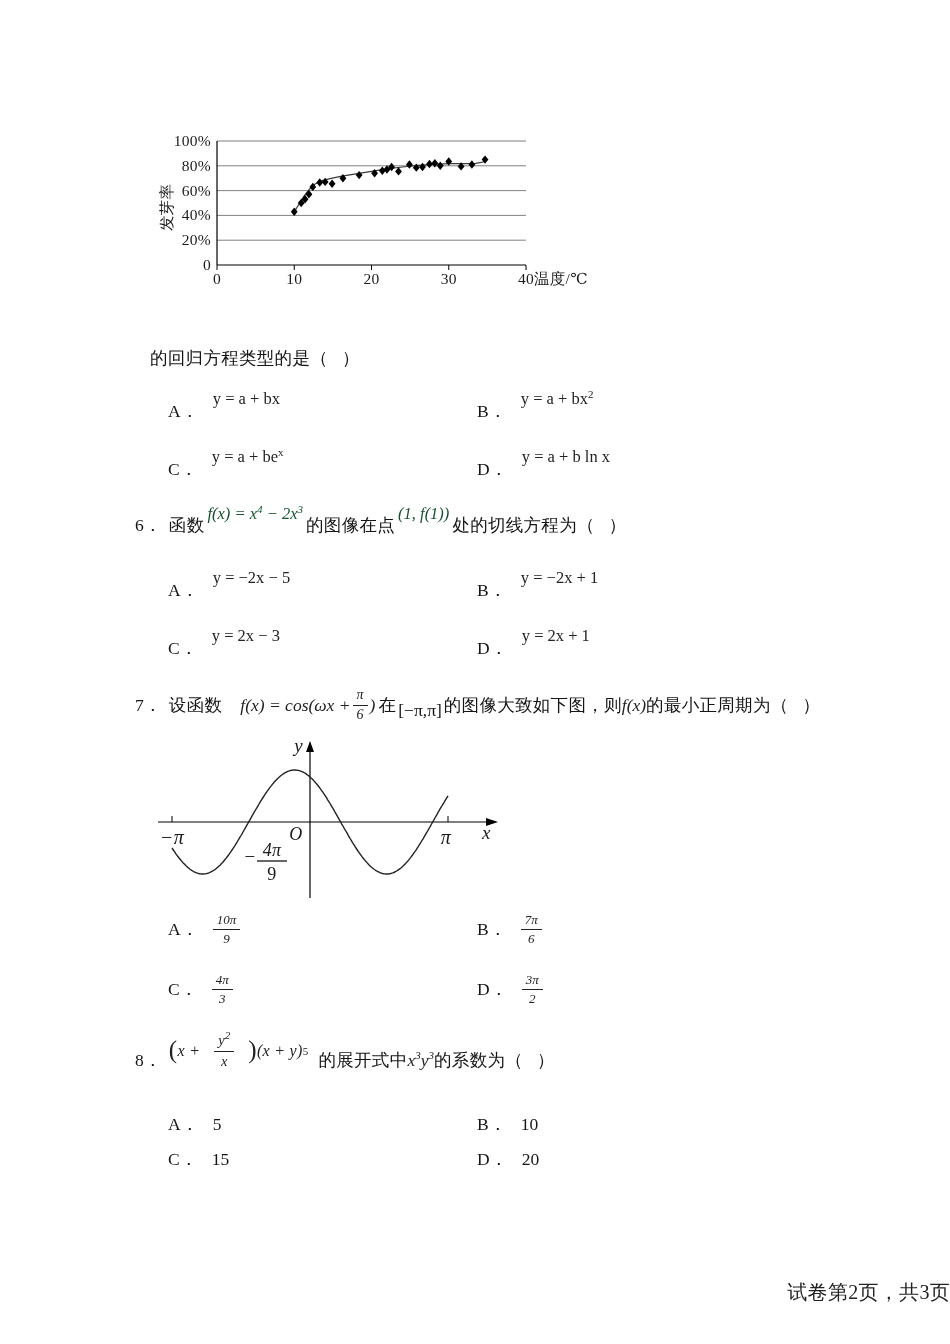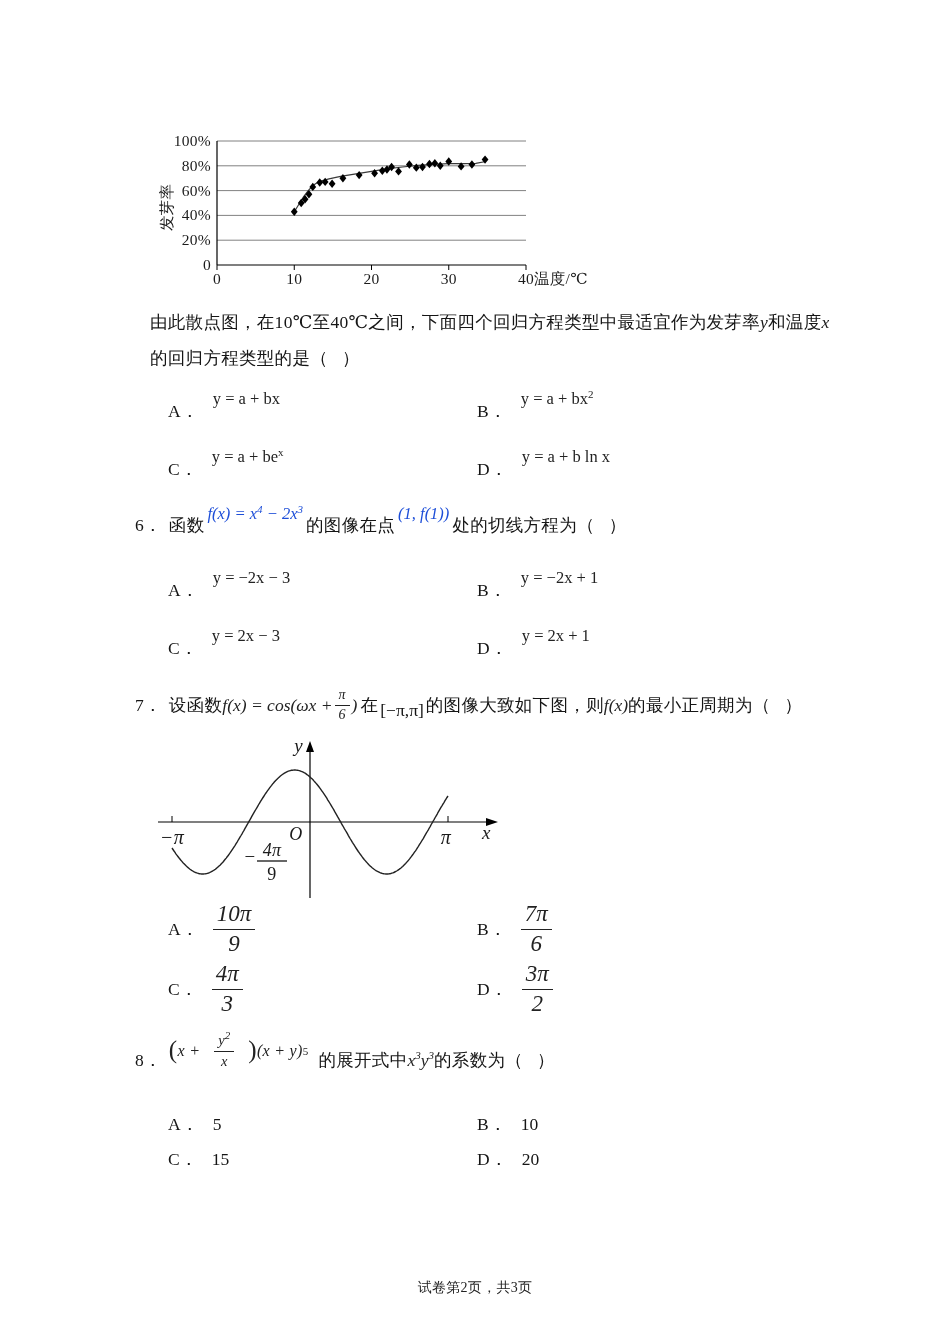--- a/index.html
+++ b/index.html
@@ -6,39 +6,39 @@
   .page{
     position:relative;width:950px;height:1344px;background:#fff;overflow:hidden;
     font-family:"Liberation Serif","DejaVu Serif",serif;color:#151515;
     font-size:17.5px;letter-spacing:0.3px;
   }
   .abs{position:absolute;}
   i{font-style:italic;}
   sup{font-size:11px;line-height:0;}
   .stem{display:flex;align-items:center;white-space:nowrap;height:44px;}
   .qno{margin-right:7px;}
-  .eqr2{position:relative;top:-11px;font-style:italic;font-size:16.5px;color:#1d4ed8;letter-spacing:0;margin:0 3px;}
+  .eqr2{position:relative;top:-11px;font-style:italic;font-size:16.5px;color:#14532d;letter-spacing:0;margin:0 3px;}
   .mathi{font-style:italic;letter-spacing:0;color:#222;}
   .rlow{position:relative;top:5px;letter-spacing:0;margin:0 2px;}
   .frac{display:inline-flex;flex-direction:column;align-items:center;line-height:1.05;vertical-align:middle;font-style:italic;letter-spacing:0;color:#222;}
   .frac .num{padding:0 4px 2px 4px;border-bottom:1.2px solid #222;}
   .frac .den{padding-top:2px;}
   .frac.small{font-size:14px;margin:0 2px;}
-  .frac.opt-frac{font-size:23px;}
+  .frac.opt-frac{font-size:13px;}
   .frac.expr-frac{font-size:14.5px;margin:0 14px;}
   .optrow{position:absolute;left:150px;width:730px;}
   .opt{position:absolute;display:flex;align-items:center;white-space:nowrap;}
   .opt.c1{left:18px;}
   .opt.c2{left:327px;}
   .opt .lab{margin-right:14px;}
   .opt .eq{position:relative;top:-12px;font-size:16.5px;color:#222;letter-spacing:0;}
   .opt .val{letter-spacing:0;}
   .bigp{font-size:25px;font-weight:400;font-style:normal;position:relative;top:-1px;}
   .exprwrap{display:inline-flex;align-items:center;position:relative;top:-9px;margin-right:10px;font-size:16px;color:#222;}
-  .footer{position:absolute;left:0;top:1279px;width:100%;text-align:center;font-size:14px;color:#222;}
+  .footer{position:absolute;left:0;top:1279px;width:100%;text-align:right;font-size:20px;color:#222;}
   .chart text{font-family:"Liberation Serif","DejaVu Serif",serif;fill:#1b1b1b;}
 </style>
 </head>
 <body>
 
 <div class="page">
 
   <div class="abs chart" style="left:150px;top:123px;width:470px;height:178px;"><svg width="470" height="178" class="chart">
         <line x1="67" y1="142" x2="376" y2="142" stroke="#000" stroke-width="1.2"></line>
         <text x="61" y="147" text-anchor="end" font-size="15.5">0</text>
@@ -86,23 +86,20 @@
         <path d="M272.485 39.84L275.885 44.040000000000006L272.485 48.24000000000001L269.08500000000004 44.040000000000006Z" fill="#000"></path>
         <path d="M279.4375 36.739999999999995L282.8375 40.94L279.4375 45.14L276.0375 40.94Z" fill="#000"></path>
         <path d="M284.84499999999997 36.120000000000005L288.24499999999995 40.32000000000001L284.84499999999997 44.52000000000001L281.445 40.32000000000001Z" fill="#000"></path>
         <path d="M290.25249999999994 38.599999999999994L293.6524999999999 42.8L290.25249999999994 47L286.85249999999996 42.8Z" fill="#000"></path>
         <path d="M298.75 34.25999999999999L302.15 38.459999999999994L298.75 42.66L295.35 38.459999999999994Z" fill="#000"></path>
         <path d="M311.11 39.22L314.51 43.42L311.11 47.620000000000005L307.71000000000004 43.42Z" fill="#000"></path>
         <path d="M321.92499999999995 37.36L325.32499999999993 41.56L321.92499999999995 45.760000000000005L318.525 41.56Z" fill="#000"></path>
         <path d="M335.0575 32.39999999999999L338.4575 36.599999999999994L335.0575 40.8L331.6575 36.599999999999994Z" fill="#000"></path>
       </svg></div>
 
-  <div class="abs" style="left:150px;top:310px;white-space:nowrap;">
-    <span>由此散点图，在10℃至40℃之间，下面四个回归方程类型中最适宜作为发芽率</span><i>y</i><span>和温度</span><i>x</i>
-  </div>
   <div class="abs" style="left:150px;top:346px;">
     <span>的回归方程类型的是（&nbsp;&nbsp;&nbsp;）</span>
   </div>
 
   <div class="optrow" style="top:399px;height:34px;">
     <div class="opt c1">
       <span class="lab">A．</span>
       <span class="eq"><span>y = a + bx</span><sup></sup></span>
     </div>
     <div class="opt c2">
@@ -126,42 +123,42 @@
     <span>函数</span>
     <span class="eqr2"><span>f(x) = x</span><sup>4</sup><span> − 2x</span><sup>3</sup></span>
     <span>的图像在点</span>
     <span class="eqr2">(1,  f(1))</span>
     <span>处的切线方程为（&nbsp;&nbsp;&nbsp;）</span>
   </div>
 
   <div class="optrow" style="top:578px;height:34px;">
     <div class="opt c1">
       <span class="lab">A．</span>
-      <span class="eq">y = −2x − 3</span>
+      <span class="eq">y = −2x − 5</span>
     </div>
     <div class="opt c2">
       <span class="lab">B．</span>
       <span class="eq">y = −2x + 1</span>
     </div>
   </div>
   <div class="optrow" style="top:636px;height:34px;">
     <div class="opt c1">
       <span class="lab">C．</span>
       <span class="eq">y = 2x − 3</span>
     </div>
     <div class="opt c2">
       <span class="lab">D．</span>
       <span class="eq">y = 2x + 1</span>
     </div>
   </div>
 
   <div class="abs stem" style="left:135px;top:683px;">
     <span class="qno">7．</span>
     <span>设函数</span>
-    <span class="mathi" style="margin-left:0;font-family:Liberation Serif, serif;">f(x) = cos(ωx +</span>
+    <span class="mathi" style="margin-left:18px;font-family:Liberation Serif, serif;">f(x) = cos(ωx +</span>
     <span class="frac small">
         <span class="num">π</span>
         <span class="den">6</span>
       </span>
     <span class="mathi" style="margin-right:3px;">)</span>
     <span>在</span>
     <span class="rlow">[−π,π]</span>
     <span>的图像大致如下图，则</span>
     <span class="mathi">f(x)</span>
     <span>的最小正周期为（&nbsp;&nbsp;&nbsp;）</span>

